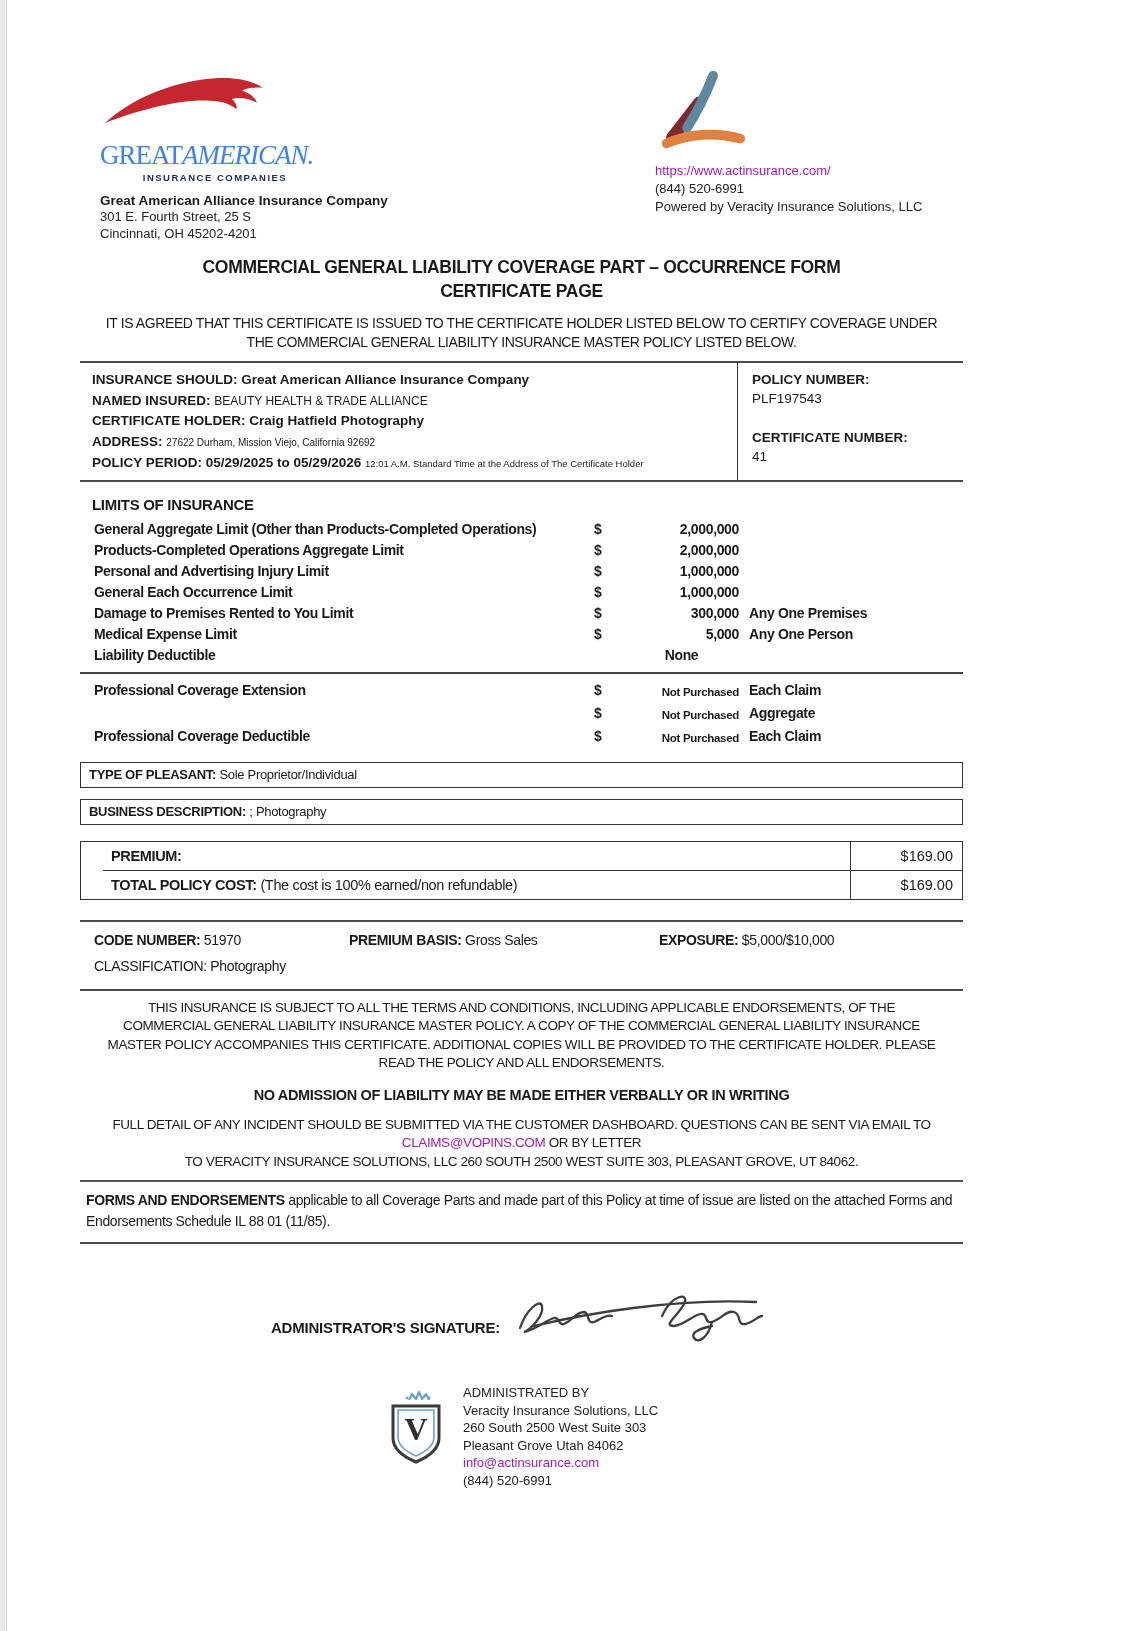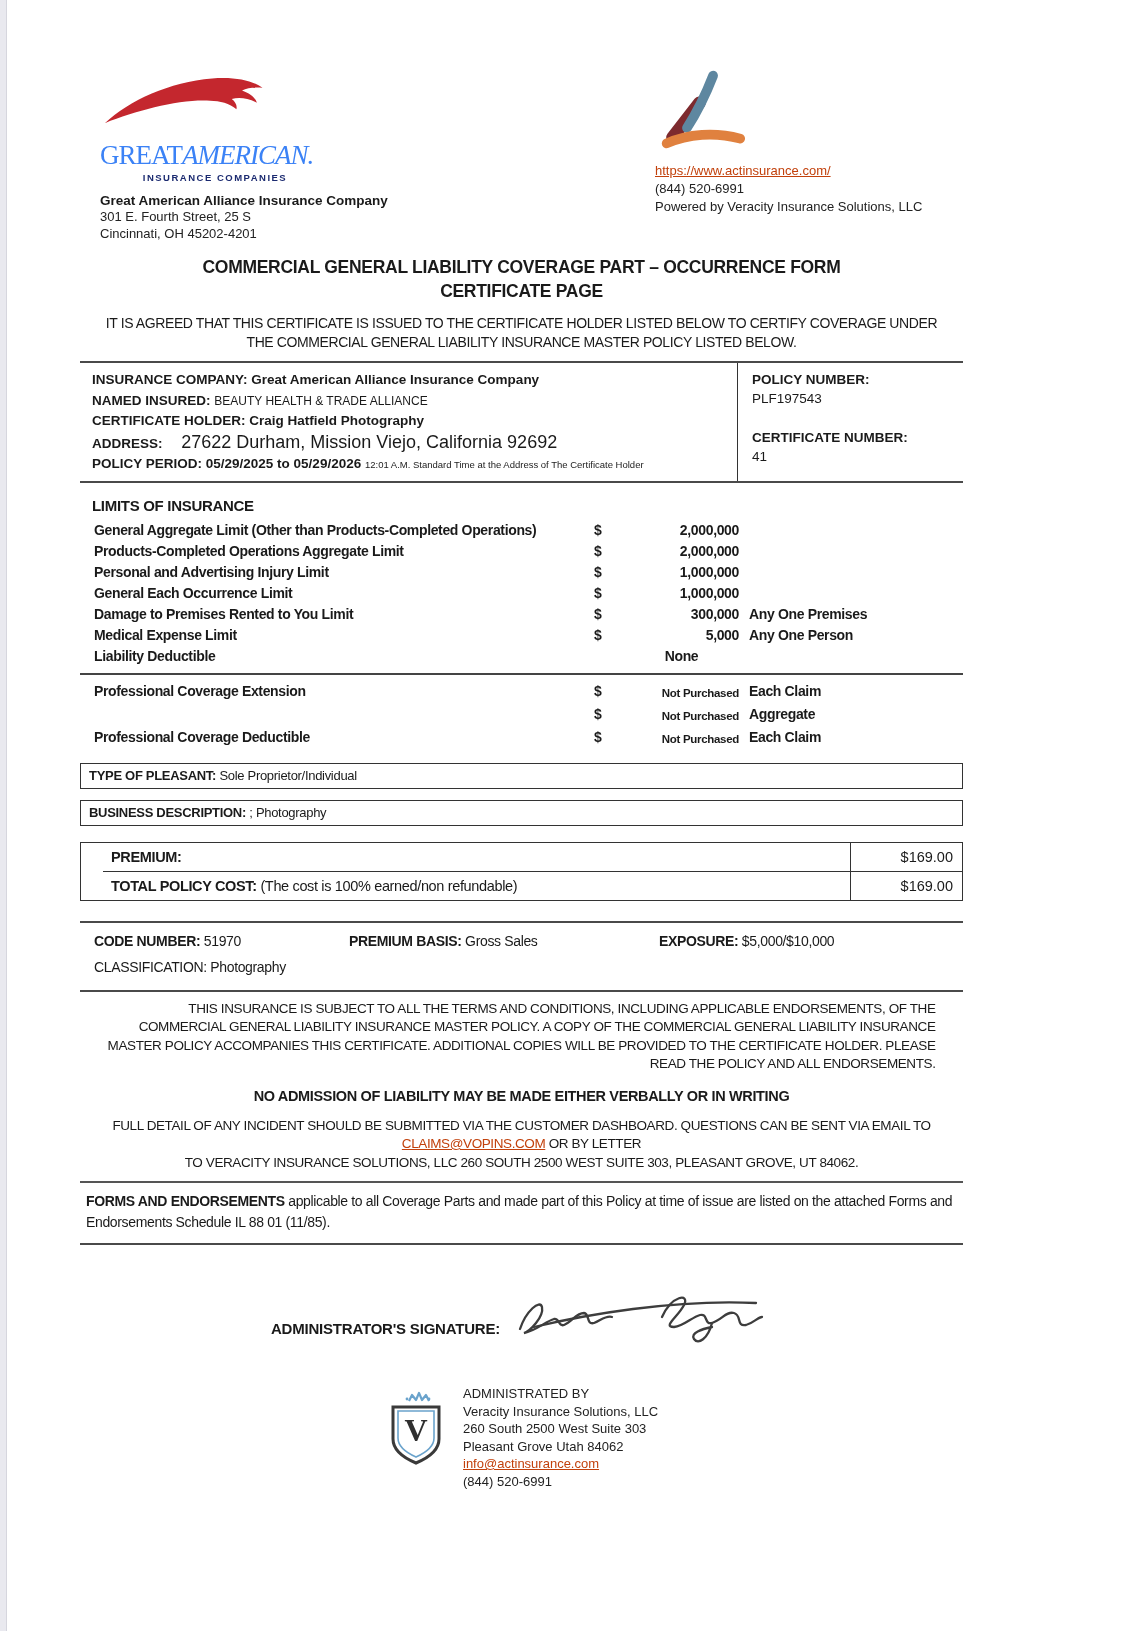--- a/index.html
+++ b/index.html
@@ -21,21 +21,21 @@
   .act-block { position:absolute; left:655px; top:64px; width:330px; }
   .act-logo { display:flex; align-items:flex-start; }
   .act-letters-wrap { margin-left:4px; }
   .act-top { display:flex; align-items:flex-start; }
   .act-big { font-size:53px; font-weight:bold; line-height:0.85; letter-spacing:0px; }
   .act-big .la { color:#8c2f33; } .act-big .lc { color:#5e87a0; } .act-big .lt { color:#e0813f; }
   .act-words { margin-left:8px; font-size:10.5px; font-weight:bold; line-height:12px; letter-spacing:-0.2px; padding-top:2px; }
   .act-words .w1 { color:#a03b3b; } .act-words .w2 { color:#5e87a0; } .act-words .w3 { color:#e0813f; }
   .act-insurance { color:#8a8a8a; font-size:23px; font-weight:bold; letter-spacing:7px; margin-top:2px; }
   .act-contact { font-size:13px; line-height:18px; margin-top:6px; color:#222; }
-  .link { color:#c2410c; text-decoration:underline; cursor:pointer; }
+  .link { color:#a21caf; cursor:pointer; }
 
   
   .content { position:relative; width:883px; margin-left:80px; }
 
   .doc-title { text-align:center; font-weight:bold; font-size:17.5px; line-height:24px; letter-spacing:-0.3px; }
   .agreement { text-align:center; font-size:14px; line-height:19px; letter-spacing:-0.4px; margin:11px auto 0; max-width:850px; }
 
   
   .policy-box { margin-top:9px; border-top:2px solid #4a4a4a; border-bottom:2px solid #4a4a4a; display:flex; }
   .pb-left { flex:1; padding:7px 10px 5px 12px; }
@@ -73,21 +73,21 @@
   .prem-label { font-weight:bold; }
 
   
   .code-section { margin-top:20px; border-top:2px solid #4a4a4a; padding:8px 0 6px 14px; }
   .code-row { display:grid; grid-template-columns:255px 310px 1fr; font-size:14px; letter-spacing:-0.35px; line-height:20px; }
   .code-row .b { font-weight:bold; }
   .class-row { font-size:14px; letter-spacing:-0.35px; line-height:20px; margin-top:6px; }
 
   
   .legal-wrap { border-top:2px solid #4a4a4a; margin-top:7px; padding-top:8px; }
-  .legal-para { text-align:right; font-size:13.5px; line-height:18.5px; letter-spacing:-0.4px; max-width:828px; margin:0 auto; }
+  .legal-para { text-align:center; font-size:13.5px; line-height:18.5px; letter-spacing:-0.4px; max-width:828px; margin:0 auto; }
   .no-admission { text-align:center; font-weight:bold; font-size:14.5px; letter-spacing:-0.35px; margin-top:14px; }
   .incident-para { text-align:center; font-size:13.5px; line-height:18.5px; letter-spacing:-0.4px; max-width:870px; margin:13px auto 0; }
   .incident-line3 { text-align:center; font-size:13.5px; line-height:18.5px; letter-spacing:-0.4px; }
 
   
   .forms-wrap { border-top:2.5px solid #555; margin-top:9px; padding:8px 0 10px 6px; border-bottom:2px solid #4a4a4a; }
   .forms-para { font-size:14px; line-height:21px; letter-spacing:-0.35px; }
   .forms-para .b { font-weight:bold; }
 
   
@@ -143,34 +143,34 @@
     <div class="doc-title">
       <div>COMMERCIAL GENERAL LIABILITY COVERAGE PART – OCCURRENCE FORM</div>
       <div>CERTIFICATE PAGE</div>
     </div>
 
     <div class="agreement">IT IS AGREED THAT THIS CERTIFICATE IS ISSUED TO THE CERTIFICATE HOLDER LISTED BELOW TO CERTIFY COVERAGE UNDER THE COMMERCIAL GENERAL LIABILITY INSURANCE MASTER POLICY LISTED BELOW.</div>
 
     <div class="policy-box">
       <div class="pb-left">
         <div class="pb-row">
-          <span class="pb-label">INSURANCE COMPANY:</span>
+          <span class="pb-label">INSURANCE SHOULD:</span>
           <span class="pb-label">Great American Alliance Insurance Company</span>
         </div>
         <div class="pb-row">
           <span class="pb-label">NAMED INSURED:</span>
           <span class="pb-val-sm">BEAUTY HEALTH &amp; TRADE ALLIANCE</span>
         </div>
         <div class="pb-row">
           <span class="pb-label">CERTIFICATE HOLDER:</span>
           <span class="pb-label">Craig Hatfield Photography</span>
         </div>
         <div class="pb-row">
           <span class="pb-label">ADDRESS:</span>
-          <span class="pb-val" style="font-size:18px;margin-left:15px;">27622 Durham, Mission Viejo, California 92692</span>
+          <span class="pb-val" style="font-size:10px;">27622 Durham, Mission Viejo, California 92692</span>
         </div>
         <div class="pb-row">
           <span class="pb-label">POLICY PERIOD:</span>
           <span class="pb-label">05/29/2025 to 05/29/2026</span>
           <span class="pb-note">12:01 A.M. Standard Time at the Address of The Certificate Holder</span>
         </div>
       </div>
       <div class="pb-right">
         <div class="pb-row pb-label">POLICY NUMBER:</div>
         <div class="pb-row">PLF197543</div>

